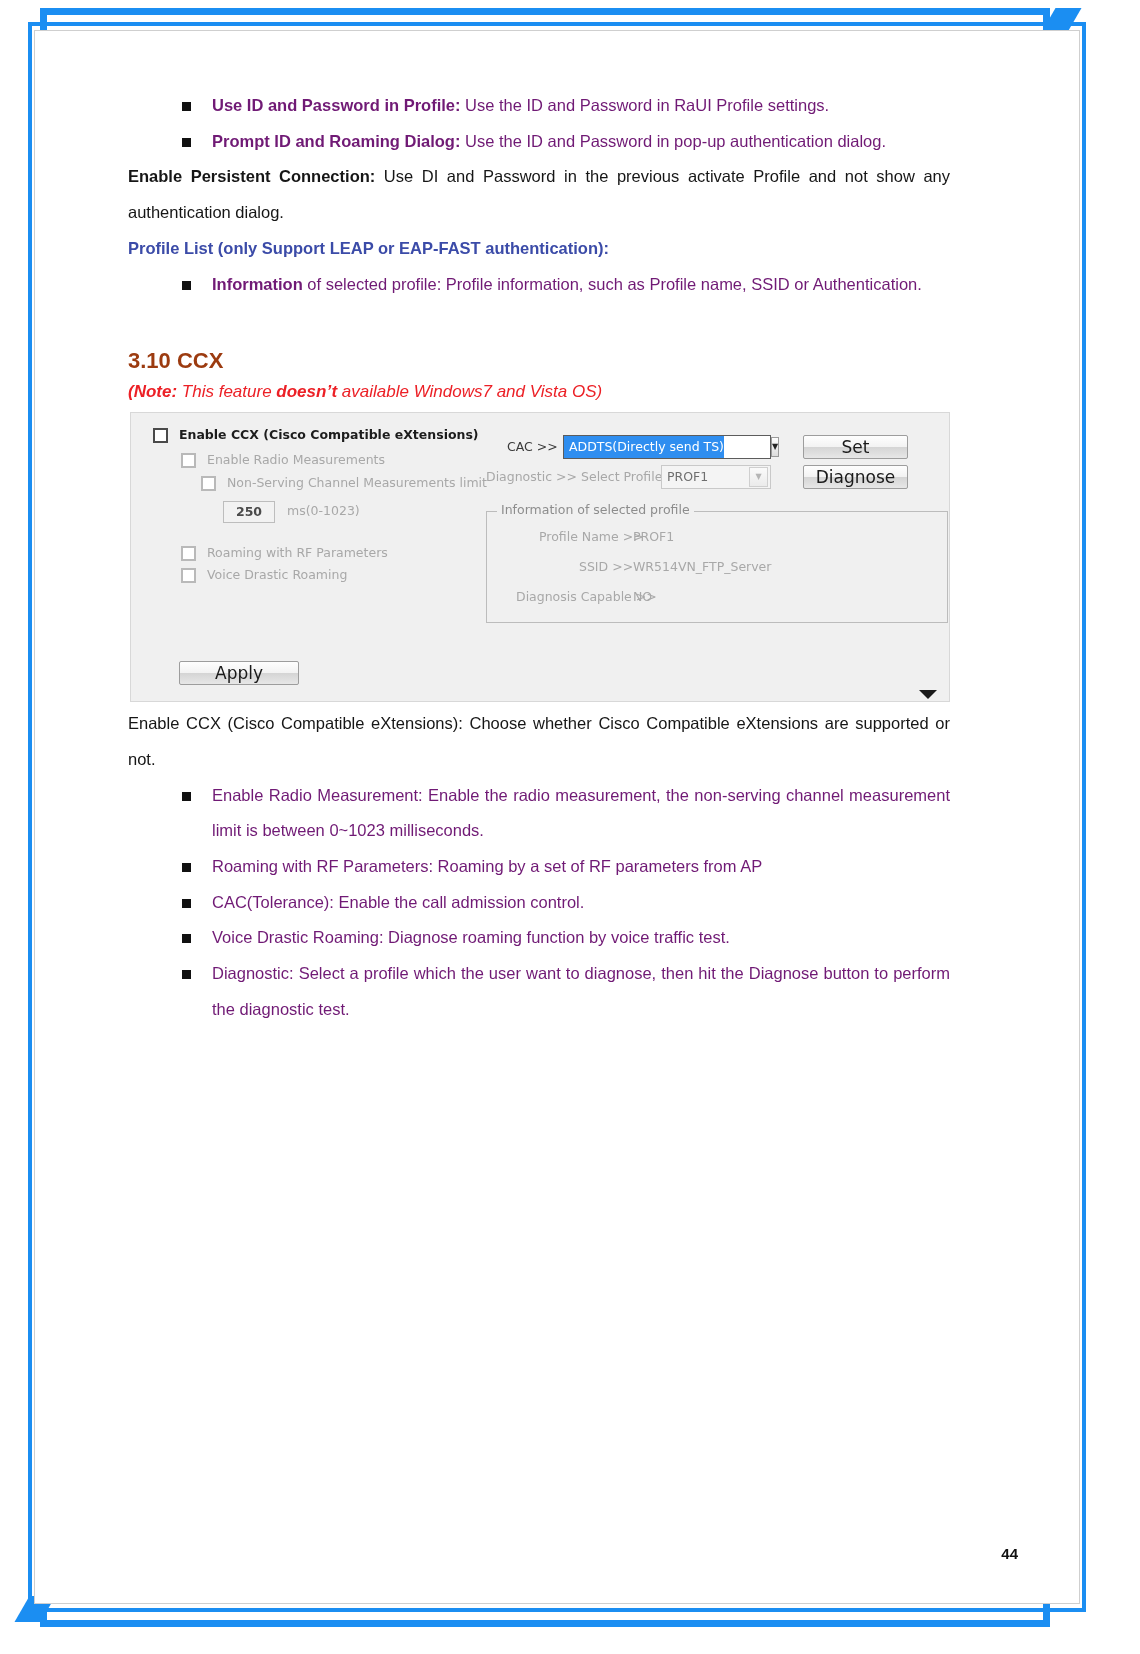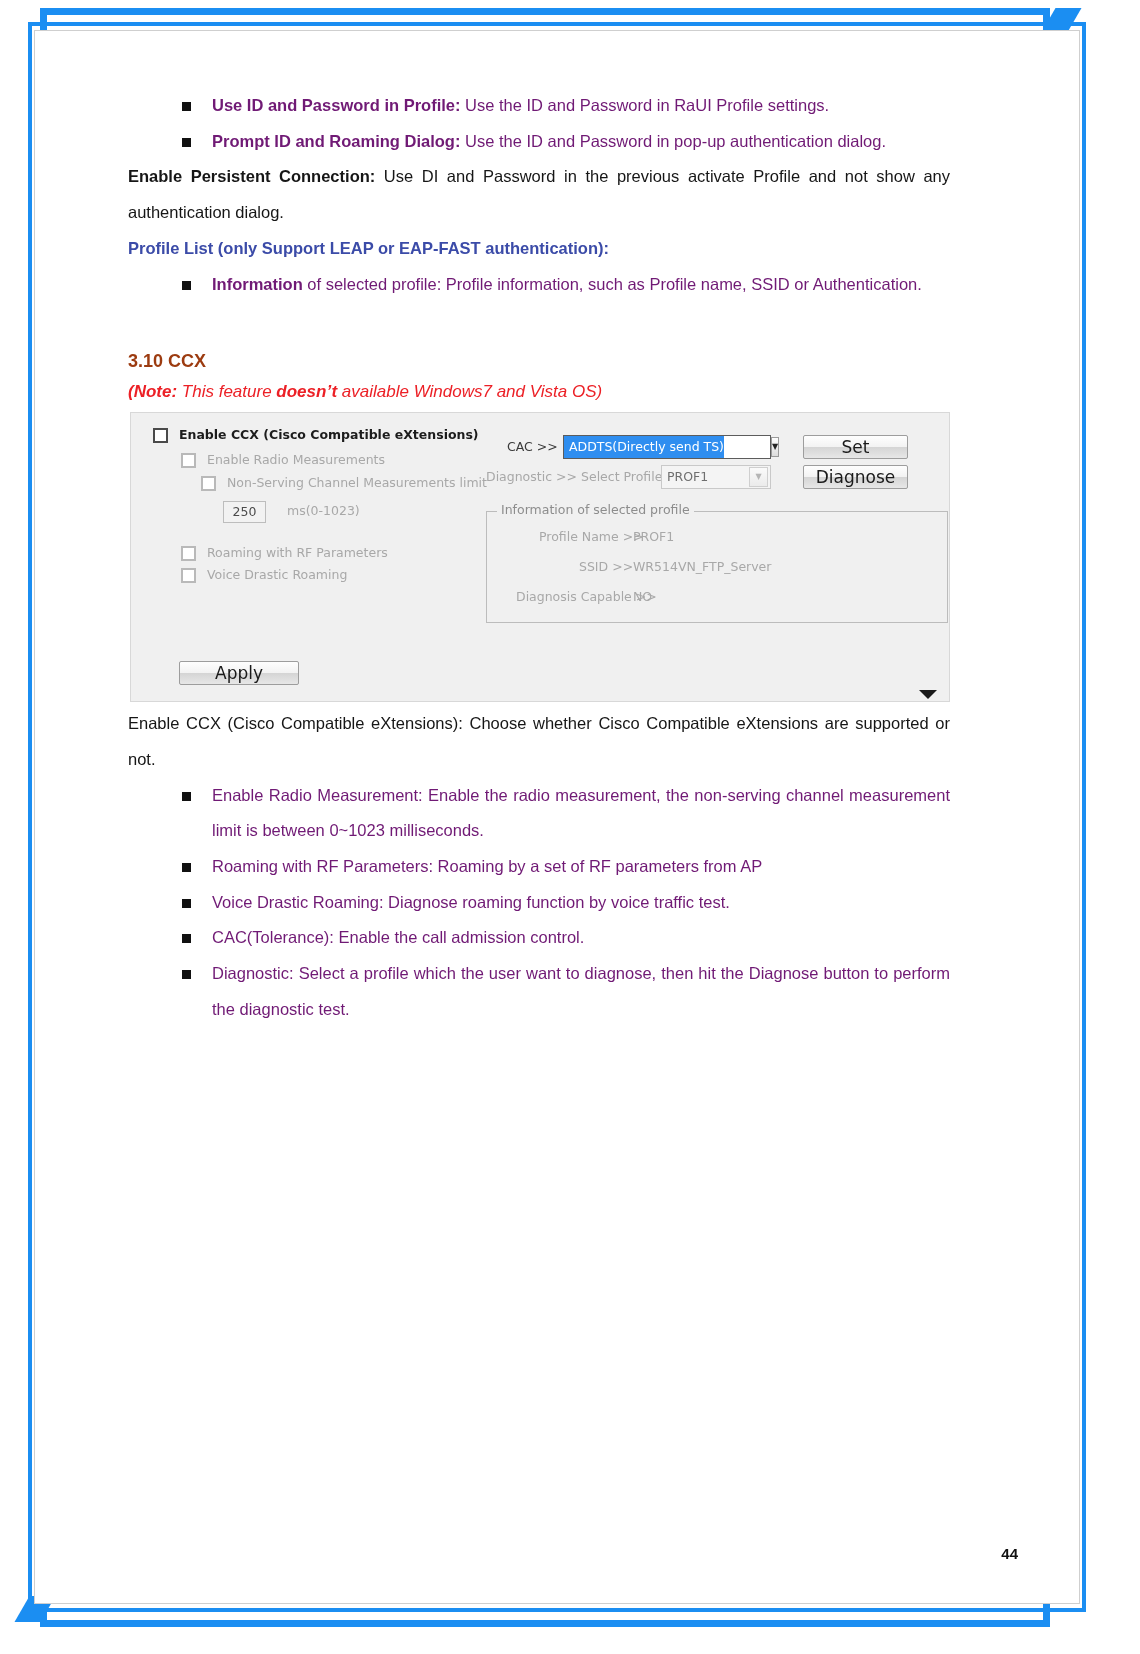--- a/index.html
+++ b/index.html
@@ -59,21 +59,21 @@
   }
   ul.bullets li::before {
     content:""; position:absolute; left:54px; top:14px;
     width:9px; height:9px; background:#111;
   }
   ul.bullets li .li-inner { display:block; margin-left:54px; }
 
   b, .bold { font-weight:bold; }
   .heading-blue { color:#3b4ba8; font-weight:bold; font-size:16.5px;
                   line-height:35.7px; display:block; }
-  .heading-section { color:#9c3b10; font-weight:bold; font-size:18px;
+  .heading-section { color:#9c3b10; font-weight:bold; font-size:22px;
                      line-height:30px; display:block; }
   .note-line { color:#ec2026; font-style:italic; font-size:17px;
                line-height:32px; display:block; }
   .note-line .nb { font-weight:bold; font-style:italic; }
 
   .spacer-lg { height:44px; }
 
   
   .shot {
     position:relative; width:820px; height:290px; margin:4px 0 0 2px;
@@ -86,23 +86,23 @@
     background:#ffffff; border:2px solid #4a4a4a;
   }
   .shot .cb.dim { border-color:#b9b9b9; }
   .shot .lbl {
     position:absolute; font-size:12.5px; color:#2b2b2b; white-space:nowrap;
   }
   .shot .lbl.dim { color:#a8a8a8; }
   .shot .lbl.strong { font-weight:bold; color:#1c1c1c; }
 
   .shot .numbox {
-    position:absolute; width:43px; height:22px;
+    position:absolute; width:52px; height:22px;
     background:#f2f2f2; border:1px solid #bdbdbd;
-    font-size:12.5px; font-weight:normal; color:#4b4b4b;
+    font-size:12.5px; font-weight:bold; color:#4b4b4b;
     display:flex; align-items:center; justify-content:center;
   }
 
   .shot .combo {
     position:absolute; height:24px; border:1px solid #8a8a8a;
     background:#fff; display:flex; align-items:center;
   }
   .shot .combo .val {
     flex:1; height:100%; display:flex; align-items:center;
     padding-left:5px; font-size:12.5px; white-space:nowrap;
@@ -257,25 +257,25 @@
   <p class="body" style="margin-top:4px;">Enable CCX (Cisco Compatible eXtensions): Choose whether Cisco Compatible eXtensions are supported or not.</p>
 
   <ul class="bullets">
     <li>
         <span class="li-inner">Enable Radio Measurement: Enable the radio measurement, the non-serving channel measurement limit is between 0~1023 milliseconds.</span>
       </li>
     <li>
         <span class="li-inner">Roaming with RF Parameters: Roaming by a set of RF parameters from AP</span>
       </li>
     <li>
+        <span class="li-inner">CAC(Tolerance): Enable the call admission control.</span>
+      </li>
+    <li>
         <span class="li-inner">Voice Drastic Roaming: Diagnose roaming function by voice traffic test.</span>
       </li>
     <li>
-        <span class="li-inner">CAC(Tolerance): Enable the call admission control.</span>
-      </li>
-    <li>
         <span class="li-inner">Diagnostic: Select a profile which the user want to diagnose, then hit the Diagnose button to perform the diagnostic test.</span>
       </li>
   </ul>
 
 </div>
 
 <div class="page-num">44</div>
 
 </body></html>

